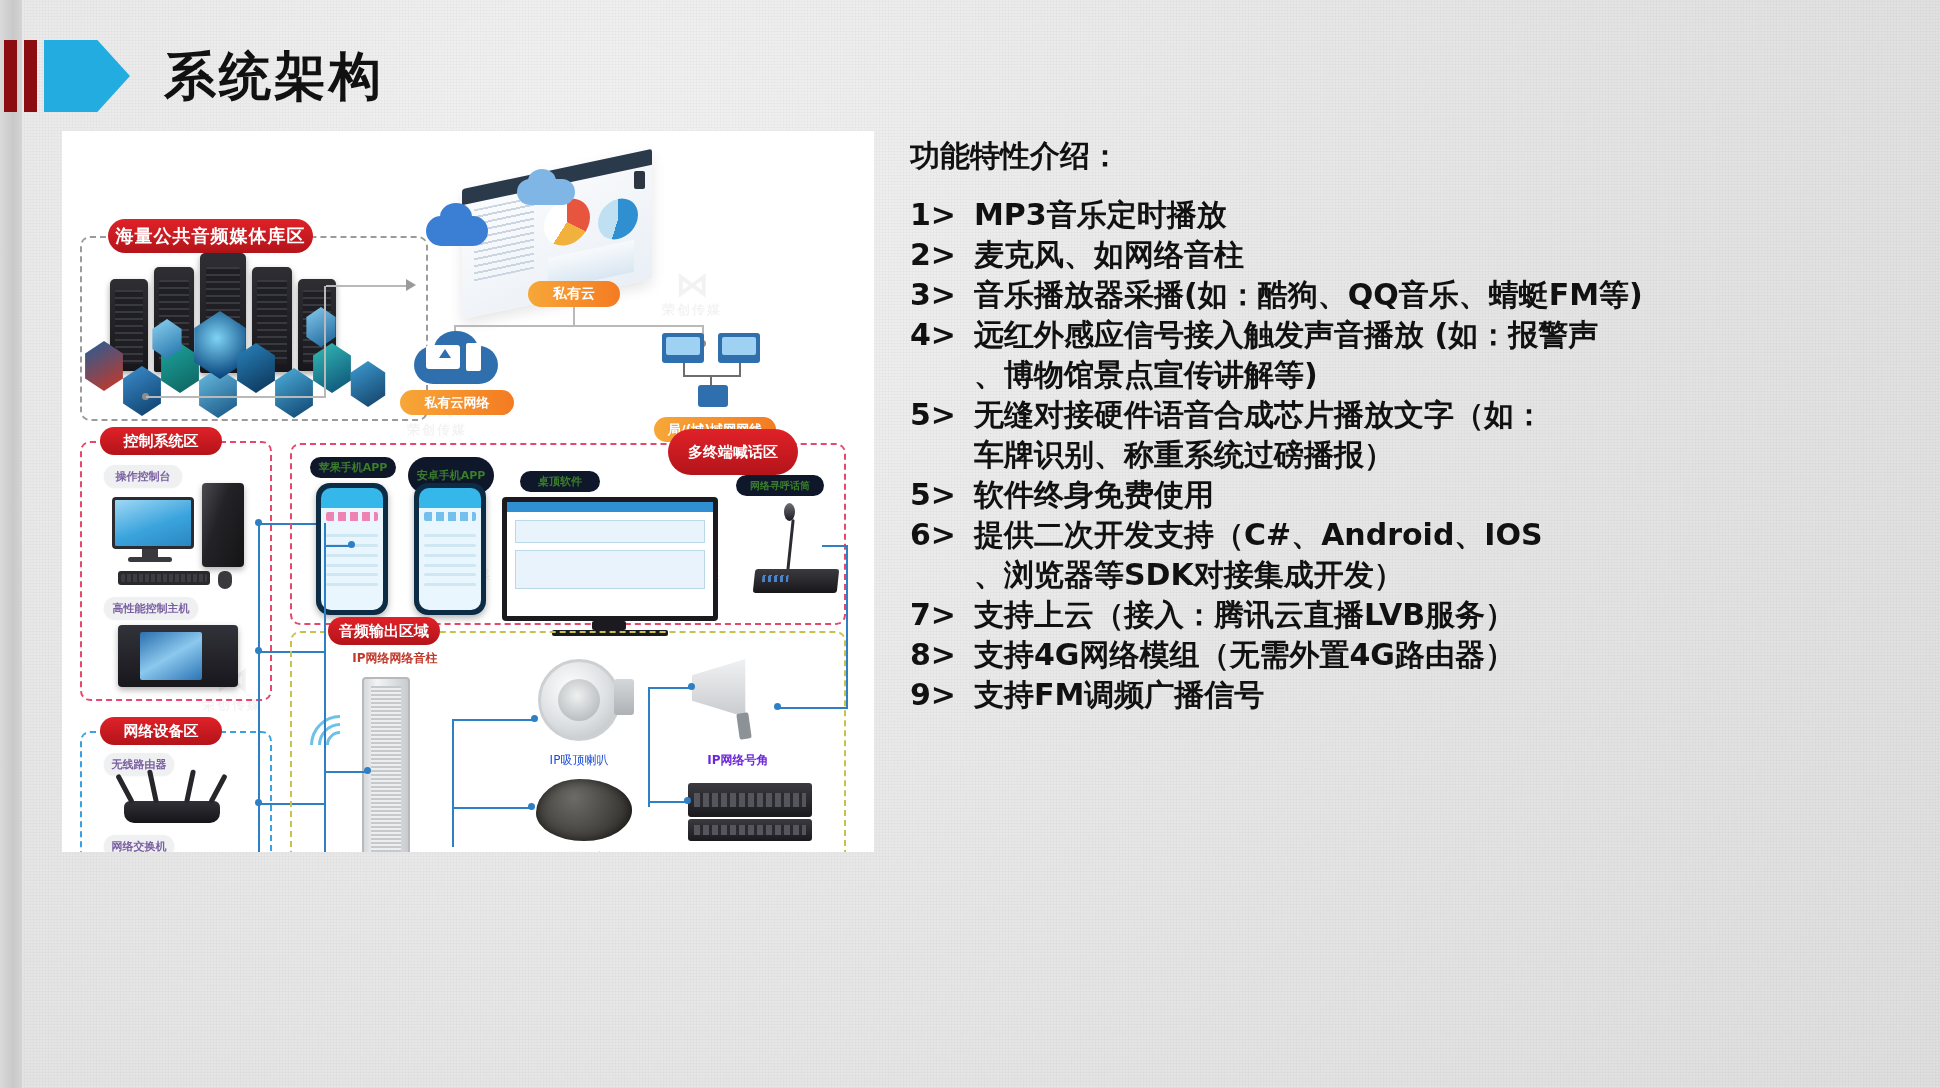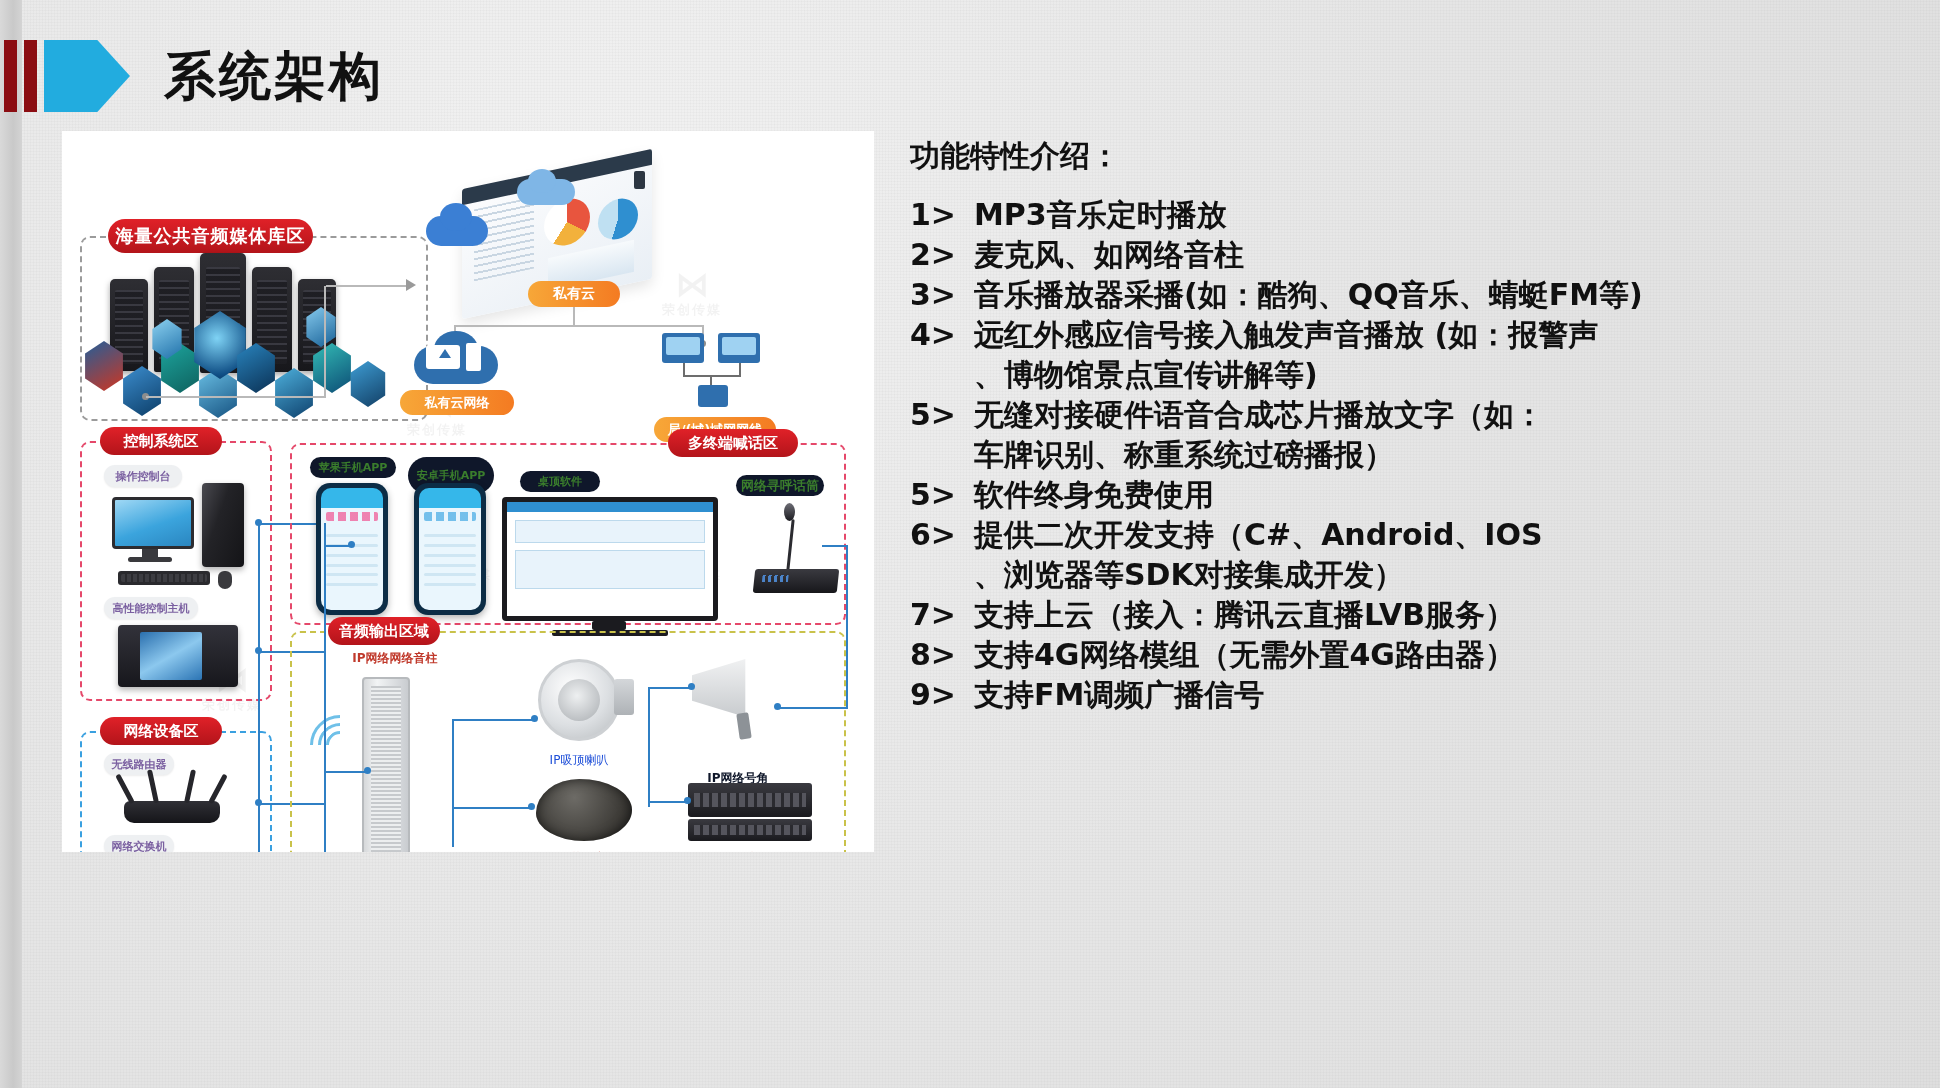--- a/index.html
+++ b/index.html
@@ -375,26 +375,26 @@
 
   <div class="ln-blue" style="left:196px;top:392px;width:2px;height:420px;"></div>
   <div class="ln-blue" style="left:198px;top:392px;width:64px;height:2px;"></div>
   <div class="dot-blue" style="left:193px;top:388px;"></div>
   <div class="ln-blue" style="left:198px;top:520px;width:64px;height:2px;"></div>
   <div class="dot-blue" style="left:193px;top:516px;"></div>
   <div class="ln-blue" style="left:198px;top:672px;width:64px;height:2px;"></div>
   <div class="dot-blue" style="left:193px;top:668px;"></div>
 
   <div class="zone zone-pink" style="left:228px;top:312px;width:556px;height:182px;"></div>
-  <div class="pill pill-red" style="left:606px;top:298px;width:130px;height:28px;font-size:15px;">多终端喊话区</div>
+  <div class="pill pill-red" style="left:606px;top:298px;width:130px;height:46px;font-size:15px;">多终端喊话区</div>
 
   <div class="pill pill-green" style="left:248px;top:326px;width:86px;height:21px;font-size:11px;">苹果手机APP</div>
   <div class="pill pill-green" style="left:346px;top:326px;width:86px;height:37px;font-size:11px;">安卓手机APP</div>
   <div class="pill pill-green" style="left:458px;top:340px;width:80px;height:21px;font-size:11px;text-align:right;">桌顶软件</div>
-  <div class="pill pill-green" style="left:674px;top:344px;width:88px;height:21px;font-size:13px;text-align:right;">网络寻呼话筒</div>
+  <div class="pill pill-green" style="left:674px;top:344px;width:88px;height:21px;font-size:10px;text-align:right;">网络寻呼话筒</div>
 
   <div class="phone" style="left:254px;top:352px;width:72px;height:132px;">
     <div class="phone-scr">
       <div class="icons"></div>
       <div class="row" style="top:38%"></div>
         <div class="row" style="top:46%"></div>
       <div class="row" style="top:54%"></div>
         <div class="row" style="top:62%"></div>
       <div class="row" style="top:70%"></div>
         <div class="row" style="top:78%"></div>
@@ -436,21 +436,21 @@
   <div class="wave" style="left:264px;top:600px;width:28px;height:28px;transform:rotate(45deg);"></div>
   <div class="wave" style="left:256px;top:592px;width:44px;height:44px;transform:rotate(45deg);"></div>
   <div class="wave" style="left:248px;top:584px;width:60px;height:60px;transform:rotate(45deg);"></div>
 
   <div class="ceiling-spk" style="left:476px;top:528px;width:82px;height:82px;"></div>
   <div style="position:absolute;left:552px;top:548px;width:20px;height:36px;background:linear-gradient(180deg,#d4d7da,#aeb2b6);border-radius:3px;"></div>
   <div class="pill pill-green" style="left:470px;top:618px;width:94px;height:22px;font-size:12px;color:#1d4ed8;background:transparent;font-weight:normal;">IP吸顶喇叭</div>
 
   <div class="horn-spk" style="left:630px;top:528px;width:86px;height:58px;"></div>
   <div style="position:absolute;left:676px;top:582px;width:12px;height:26px;background:#8d9297;border-radius:2px;transform:rotate(-8deg);"></div>
-  <div class="pill pill-green" style="left:632px;top:636px;width:88px;height:22px;font-size:12px;color:#0f172a;background:transparent;font-weight:bold;">IP网络号角</div>
+  <div class="pill pill-green" style="left:632px;top:618px;width:88px;height:22px;font-size:12px;color:#6d28d9;background:transparent;font-weight:bold;">IP网络号角</div>
 
   <div class="rock-spk" style="left:474px;top:648px;width:96px;height:62px;"></div>
   <div class="pill pill-green" style="left:468px;top:716px;width:104px;height:22px;font-size:12px;color:#c0392b;background:transparent;font-weight:bold;">网络草坪音箱</div>
 
   <div class="amp" style="left:626px;top:652px;width:124px;height:34px;"></div>
   <div class="amp" style="left:626px;top:688px;width:124px;height:22px;"></div>
   <div class="pill pill-green" style="left:634px;top:716px;width:84px;height:22px;font-size:12px;color:#c0392b;background:transparent;font-weight:bold;">IP网络功放</div>
 
   <div class="ln-blue" style="left:390px;top:588px;width:2px;height:128px;"></div>
   <div class="ln-blue" style="left:390px;top:588px;width:84px;height:2px;"></div>

